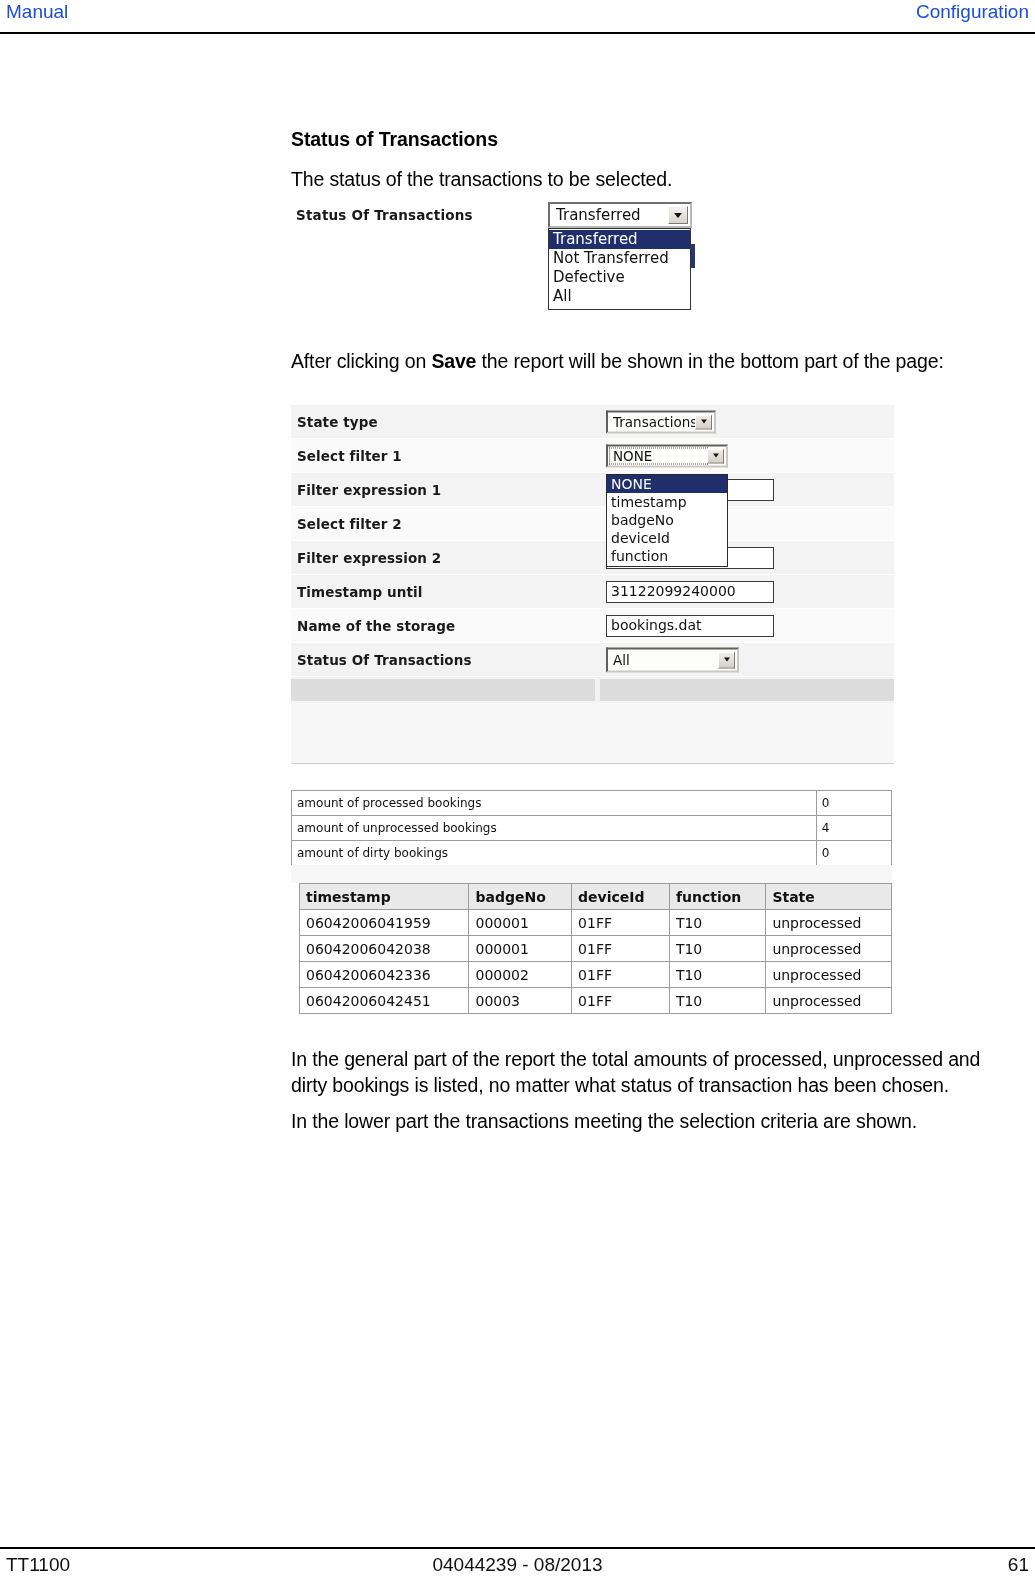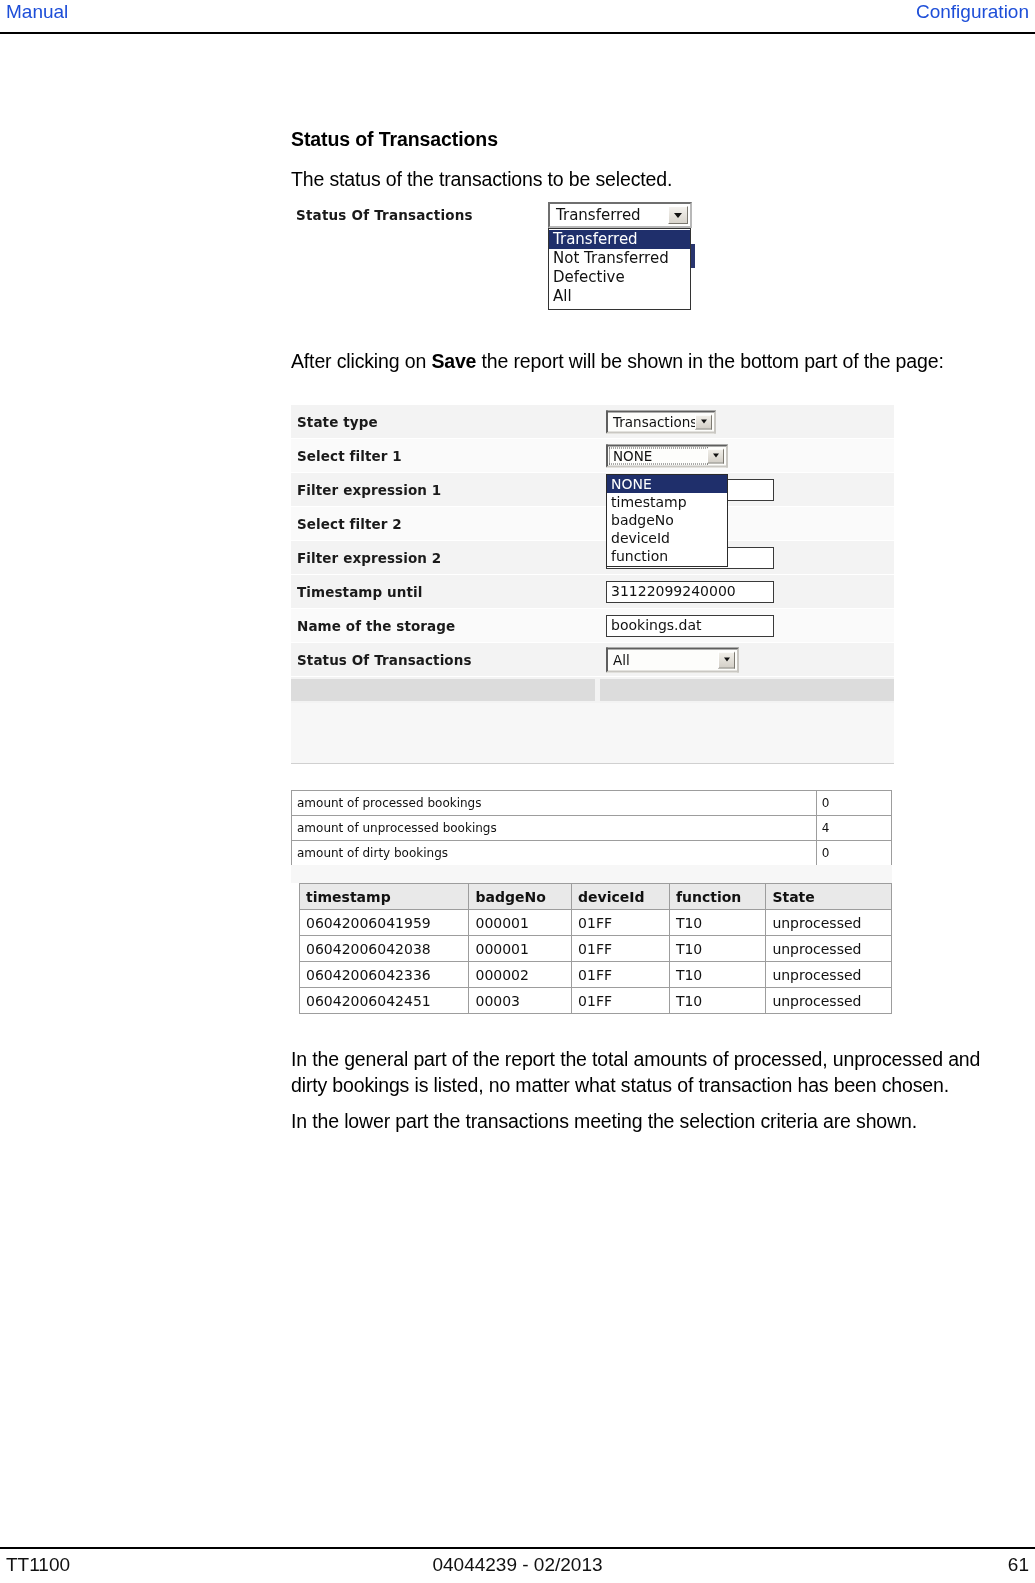--- a/index.html
+++ b/index.html
@@ -570,17 +570,17 @@
           <td>unprocessed</td>
         </tr>
       </tbody>
     </table>
 
   </div>
 
   <div class="rule-bottom"></div>
   <div class="runfoot">
     <span class="runfoot-left">TT1100</span>
-    <span class="runfoot-center">04044239 - 02/2013</span>
+    <span class="runfoot-center">04044239 - 08/2013</span>
     <span class="runfoot-right">61</span>
   </div>
 
 </div>
 
 </body></html>

